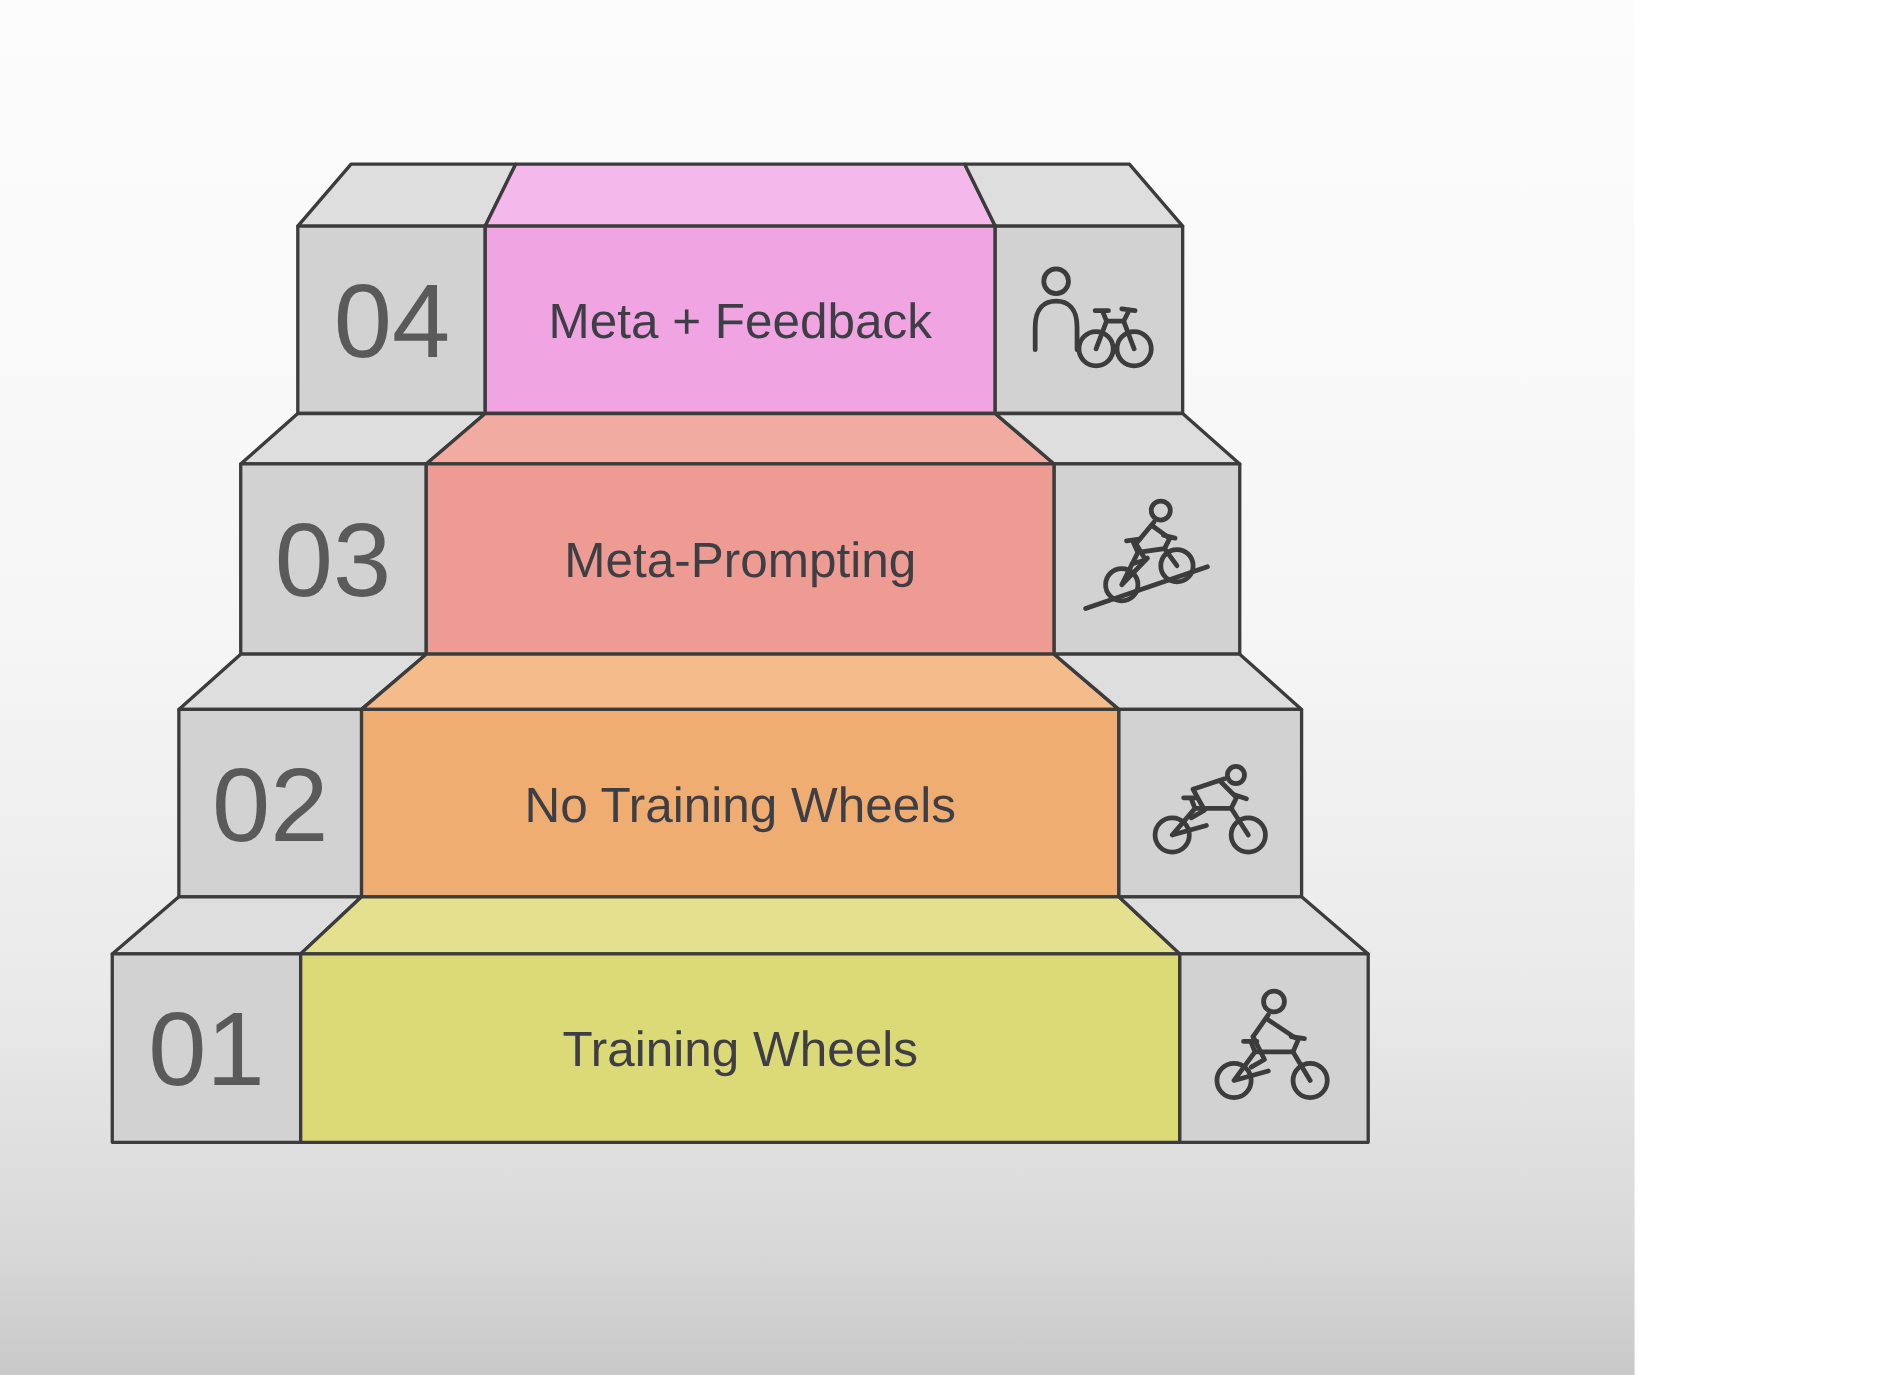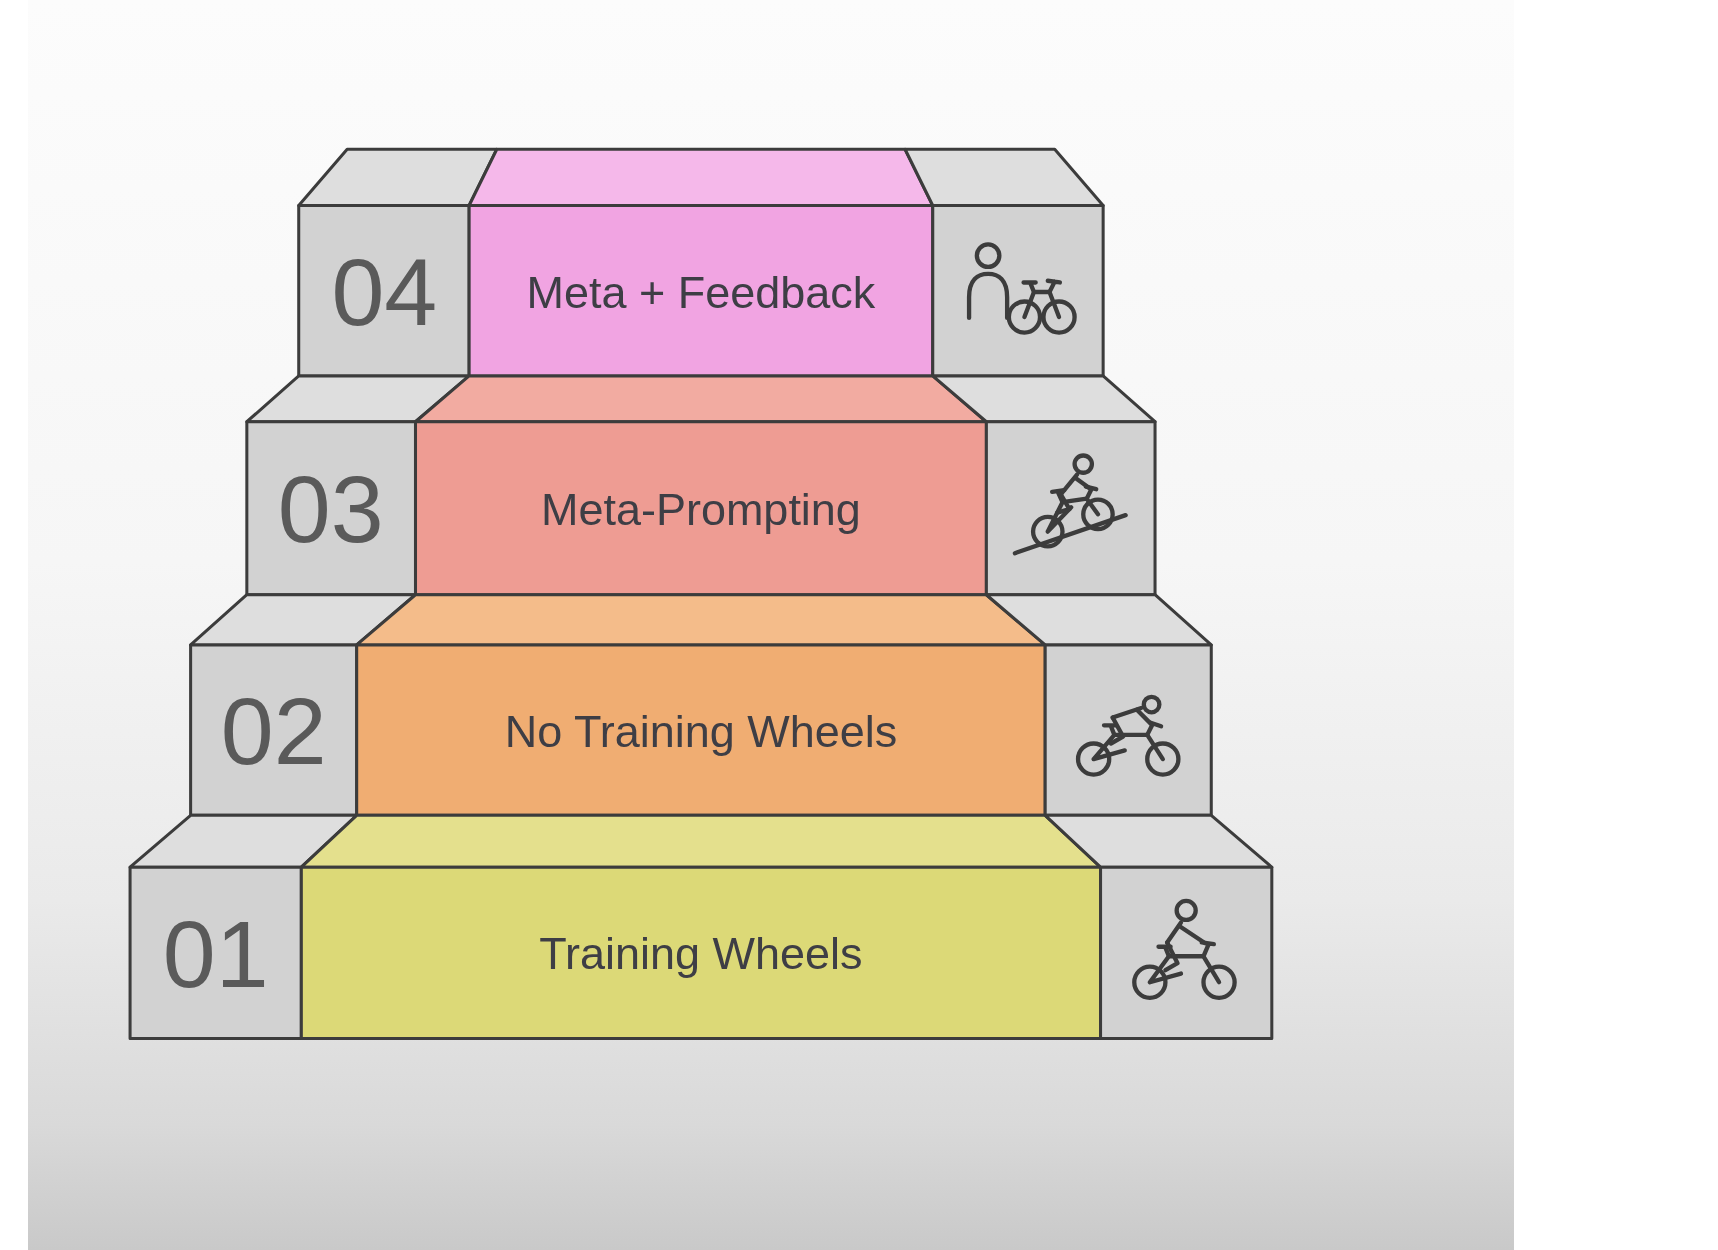--- a/index.html
+++ b/index.html
@@ -8,21 +8,20 @@
     width: 1486px;
     height: 1250px;
     overflow: hidden;
     font-family: "Liberation Sans", sans-serif;
     background: linear-gradient(180deg,
       var(--bg-top, #fcfcfc) 0%,
       #f6f6f6 45%,
       #eaeaea 72%,
       #d9d9d9 90%,
       var(--bg-bottom, #c9c9c9) 100%);
-    margin-left: 28px;
   }
   svg.stairs { display: block; width: 100%; height: 100%; }
 
   .face {
     stroke: var(--outline, #3c3c3c);
     stroke-width: 3.5;
     stroke-linejoin: round;
   }
   .g-front { fill: var(--gray-front, #d2d2d2); }
   .g-top   { fill: var(--gray-top, #dedede); }

